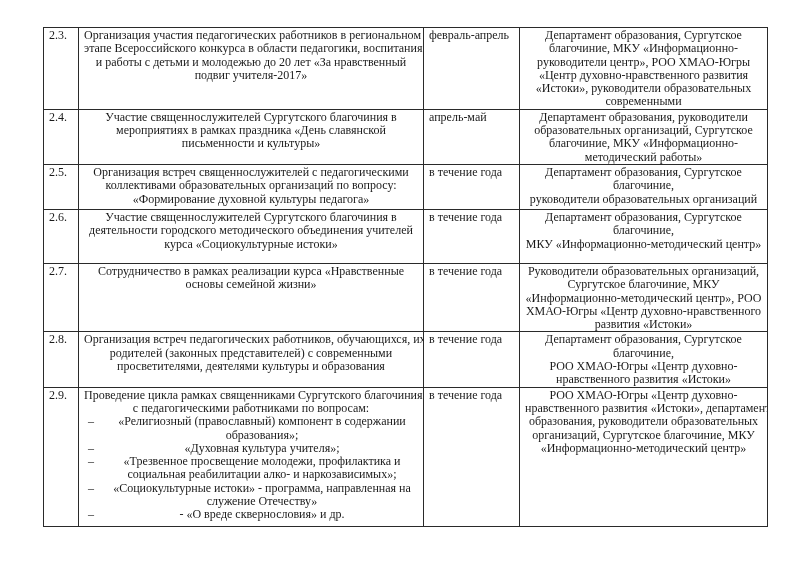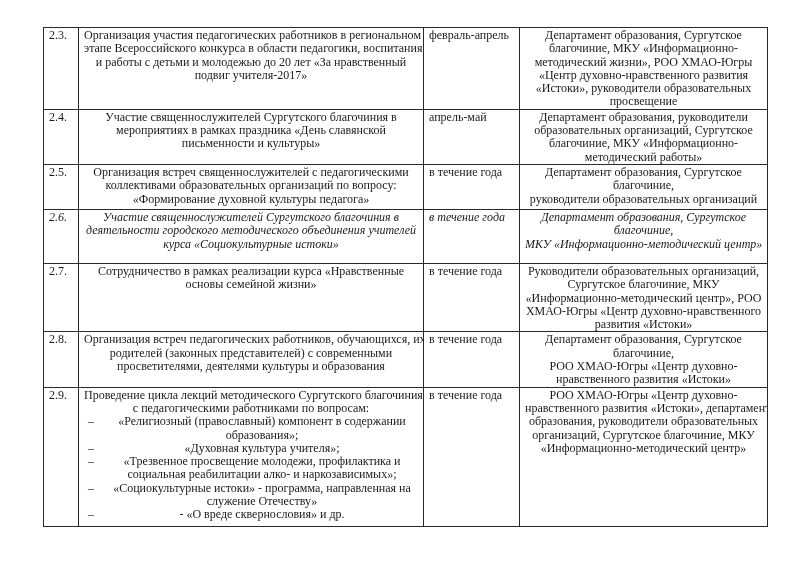--- a/index.html
+++ b/index.html
@@ -37,21 +37,21 @@
       padding: 1px 5px 0 5px;
       overflow: hidden;
     }
     col.c-num { width: 35px; }
     col.c-desc { width: 345px; }
     col.c-term { width: 96px; }
     col.c-resp { width: 248px; }
     tr.r23 td { height: 79px; }
     tr.r24 td { height: 46px; }
     tr.r25 td { height: 43px; }
-    tr.r26 td { height: 52px; font-style: italic; }
+    tr.r26 td { height: 52px; }
     tr.r27 td { height: 66px; }
     tr.r28 td { height: 51px; font-family: Liberation Serif, serif; }
     tr.r29 td { height: 137px; }
     td.num { padding-left: 6px; }
     .line { display: block; white-space: nowrap; text-align: center; }
     ul.topics {
       list-style: none;
       margin: 0;
       padding: 0;
     }
@@ -83,24 +83,24 @@
         <td>
           <span class="line">Организация участия педагогических работников в региональном</span>
           <span class="line">этапе Всероссийского конкурса в области педагогики, воспитания</span>
           <span class="line">и работы с детьми и молодежью до 20 лет «За нравственный</span>
           <span class="line">подвиг учителя-2017»</span>
         </td>
         <td>февраль-апрель</td>
         <td>
           <span class="line">Департамент образования, Сургутское</span>
           <span class="line">благочиние, МКУ «Информационно-</span>
-          <span class="line">методический жизни», РОО ХМАО-Югры</span>
+          <span class="line">руководители центр», РОО ХМАО-Югры</span>
           <span class="line">«Центр духовно-нравственного развития</span>
           <span class="line">«Истоки», руководители образовательных</span>
-          <span class="line">просвещение</span>
+          <span class="line">современными</span>
         </td>
       </tr>
 
       <tr class="r24">
         <td class="num">2.4.</td>
         <td>
           <span class="line">Участие священнослужителей Сургутского благочиния в</span>
           <span class="line">мероприятиях в рамках праздника «День славянской</span>
           <span class="line">письменности и культуры»</span>
         </td>
@@ -171,21 +171,21 @@
           <span class="line">Департамент образования, Сургутское</span>
           <span class="line">благочиние,</span>
           <span class="line">РОО ХМАО-Югры «Центр духовно-</span>
           <span class="line">нравственного развития «Истоки»</span>
         </td>
       </tr>
 
       <tr class="r29">
         <td class="num">2.9.</td>
         <td>
-          <span class="line">Проведение цикла лекций методического Сургутского благочиния</span>
+          <span class="line">Проведение цикла рамках священниками Сургутского благочиния</span>
           <span class="line">с педагогическими работниками по вопросам:</span>
           <ul class="topics">
             <li>
               <span class="dash">–</span>
               <span class="line">«Религиозный (православный) компонент в содержании</span>
               <span class="line">образования»;</span>
             </li>
             <li>
               <span class="dash">–</span>
               <span class="line">«Духовная культура учителя»;</span>

